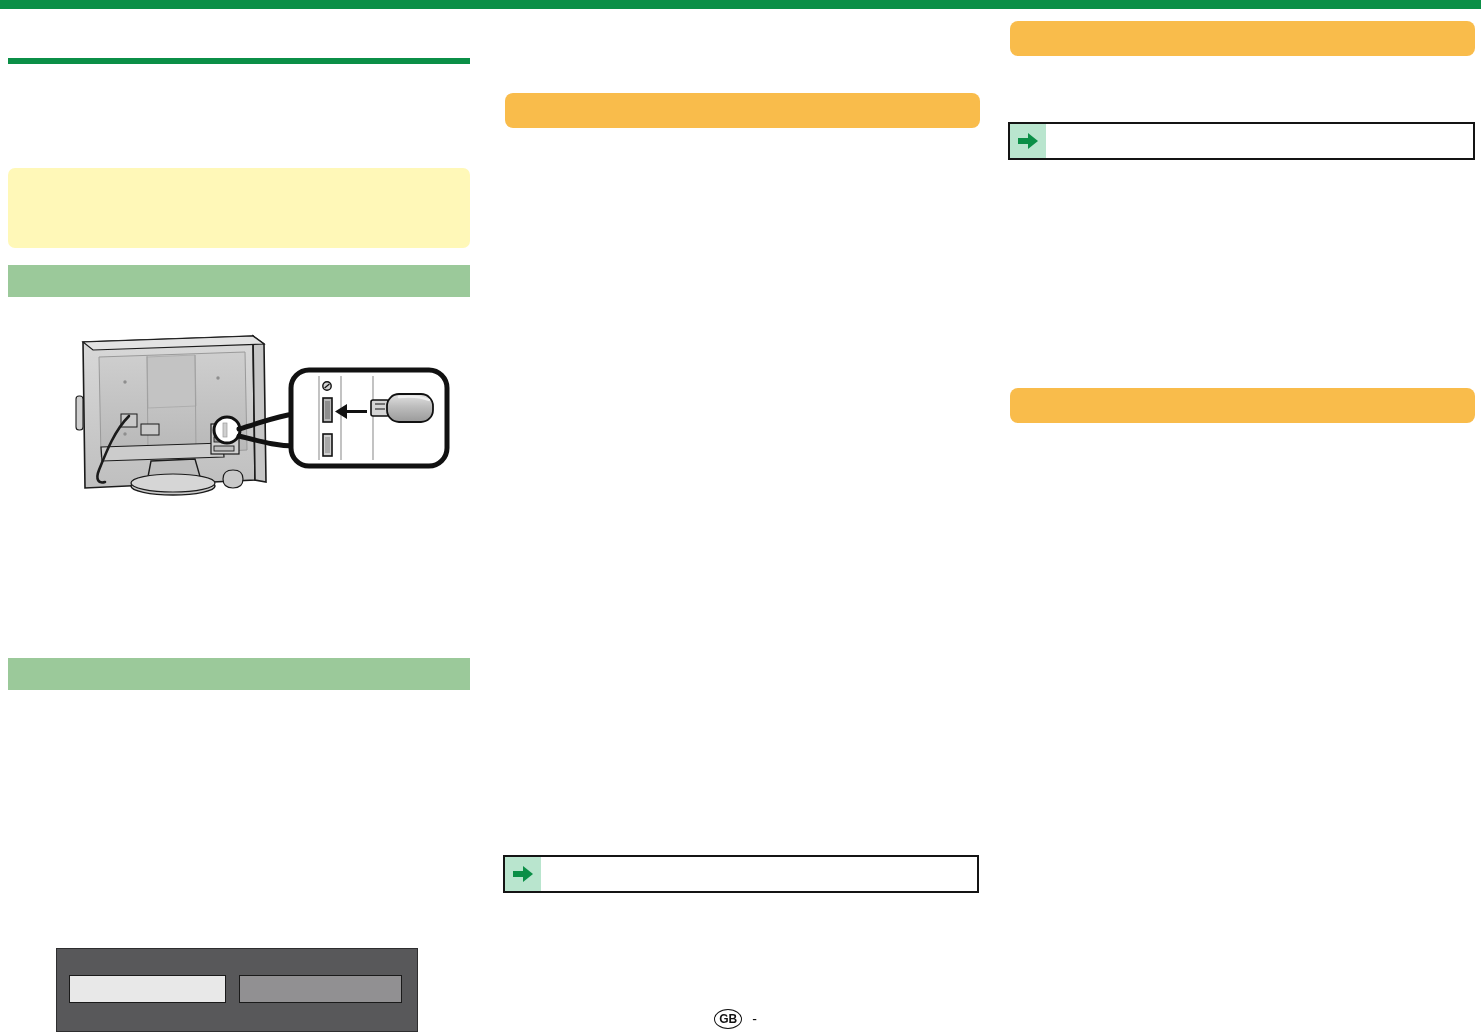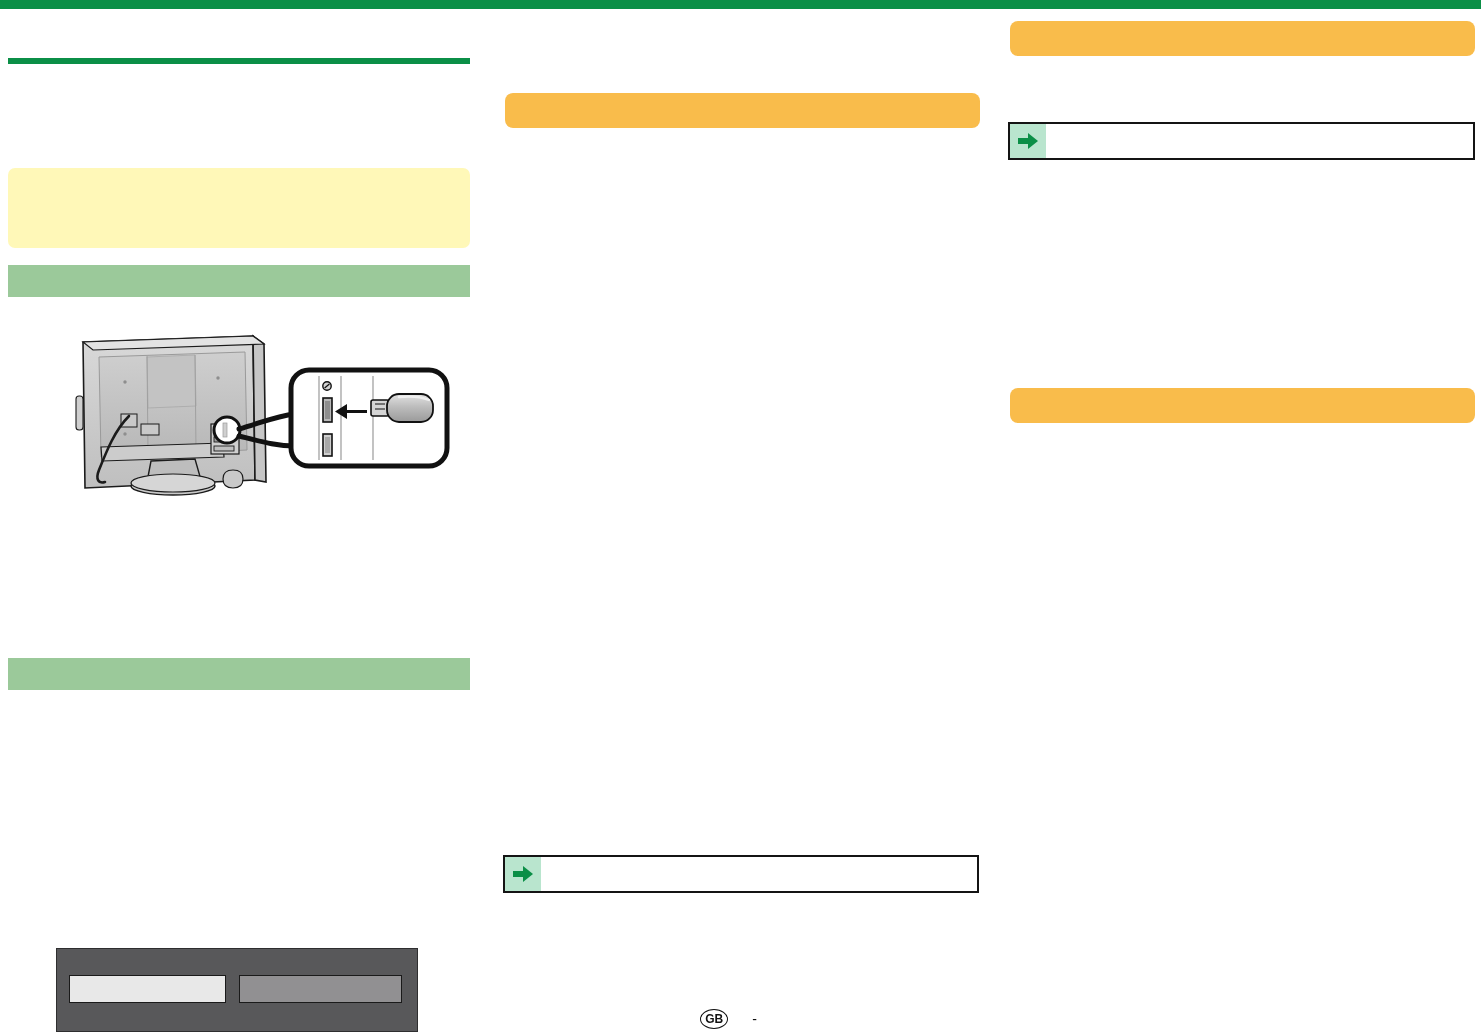--- a/index.html
+++ b/index.html
@@ -105,21 +105,21 @@
     display:flex;align-items:center;justify-content:center;
     color:#111;
   }
   .osd-btn.light{background:#e8e8e8;}
   .osd-btn.dark{background:#919092;color:#f2f2f2;}
 
   
   .footer{
     position:absolute;left:0;top:1004px;width:1481px;height:30px;
     display:flex;align-items:center;justify-content:center;
-    gap:24px;font-size:14px;color:#111;
+    gap:10px;font-size:14px;color:#111;
   }
   .gb-mark{
     display:inline-flex;align-items:center;justify-content:center;
     width:26px;height:18px;border:1.6px solid #111;border-radius:50%;
     font-size:12px;font-weight:bold;letter-spacing:0;
   }
 
   
   .illus{position:absolute;left:55px;top:330px;width:400px;height:180px;}
   .illus svg{display:block;width:400px;height:180px;}

